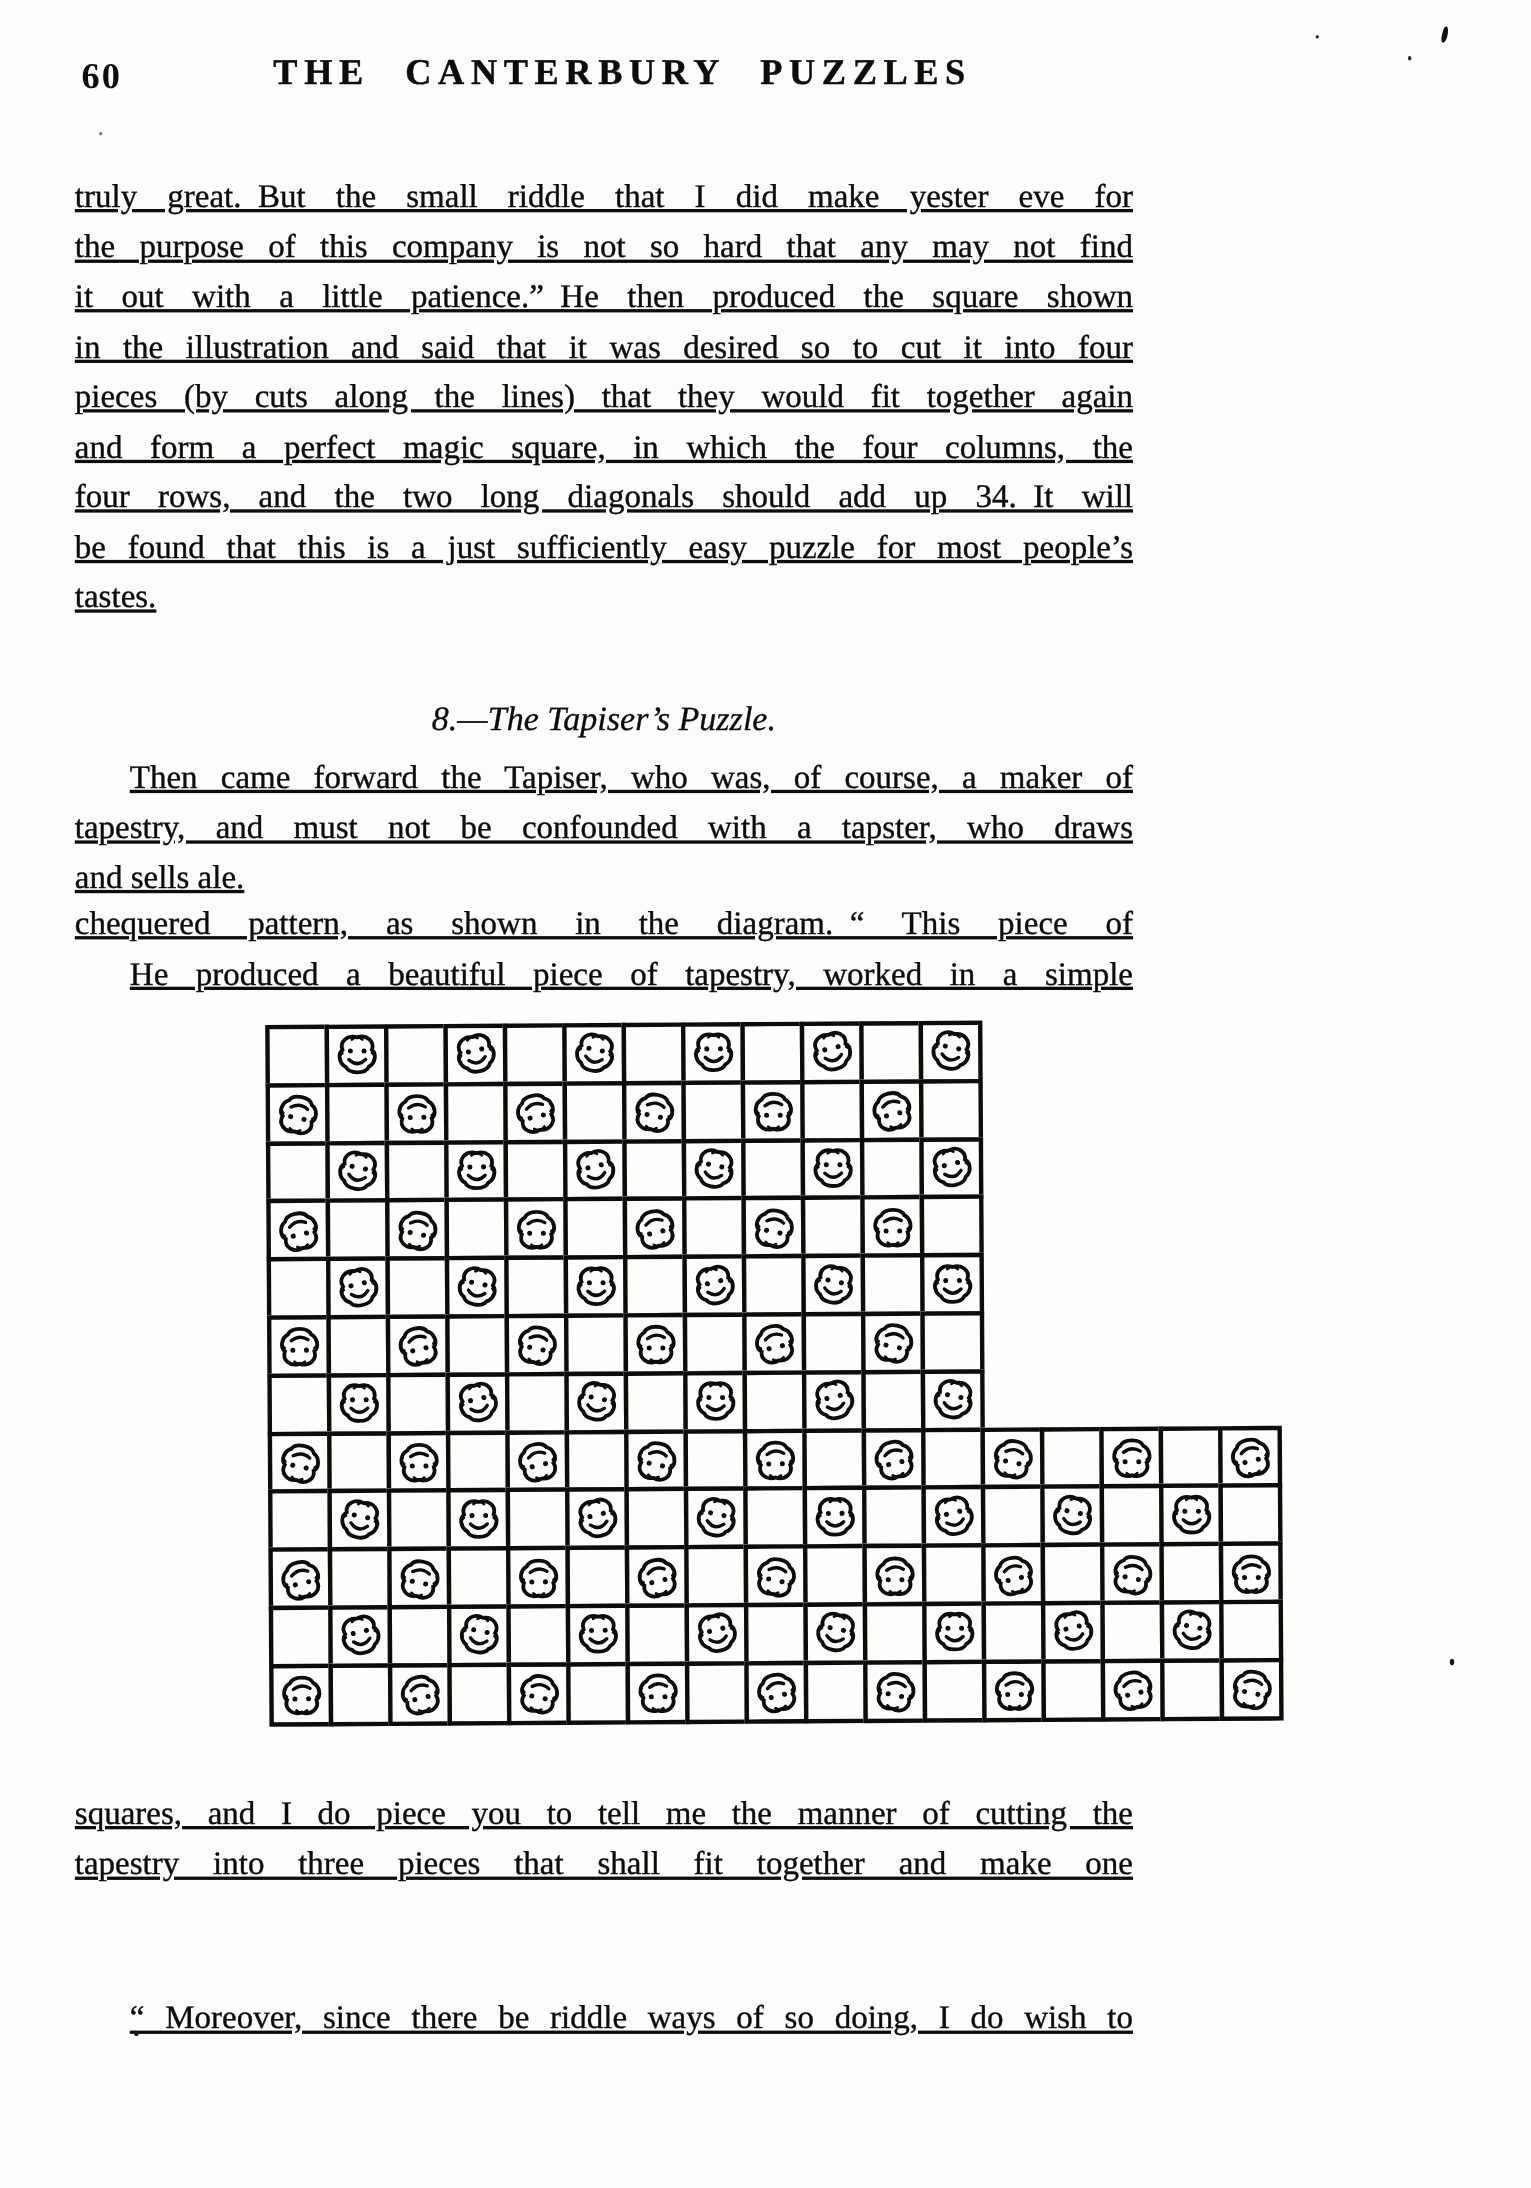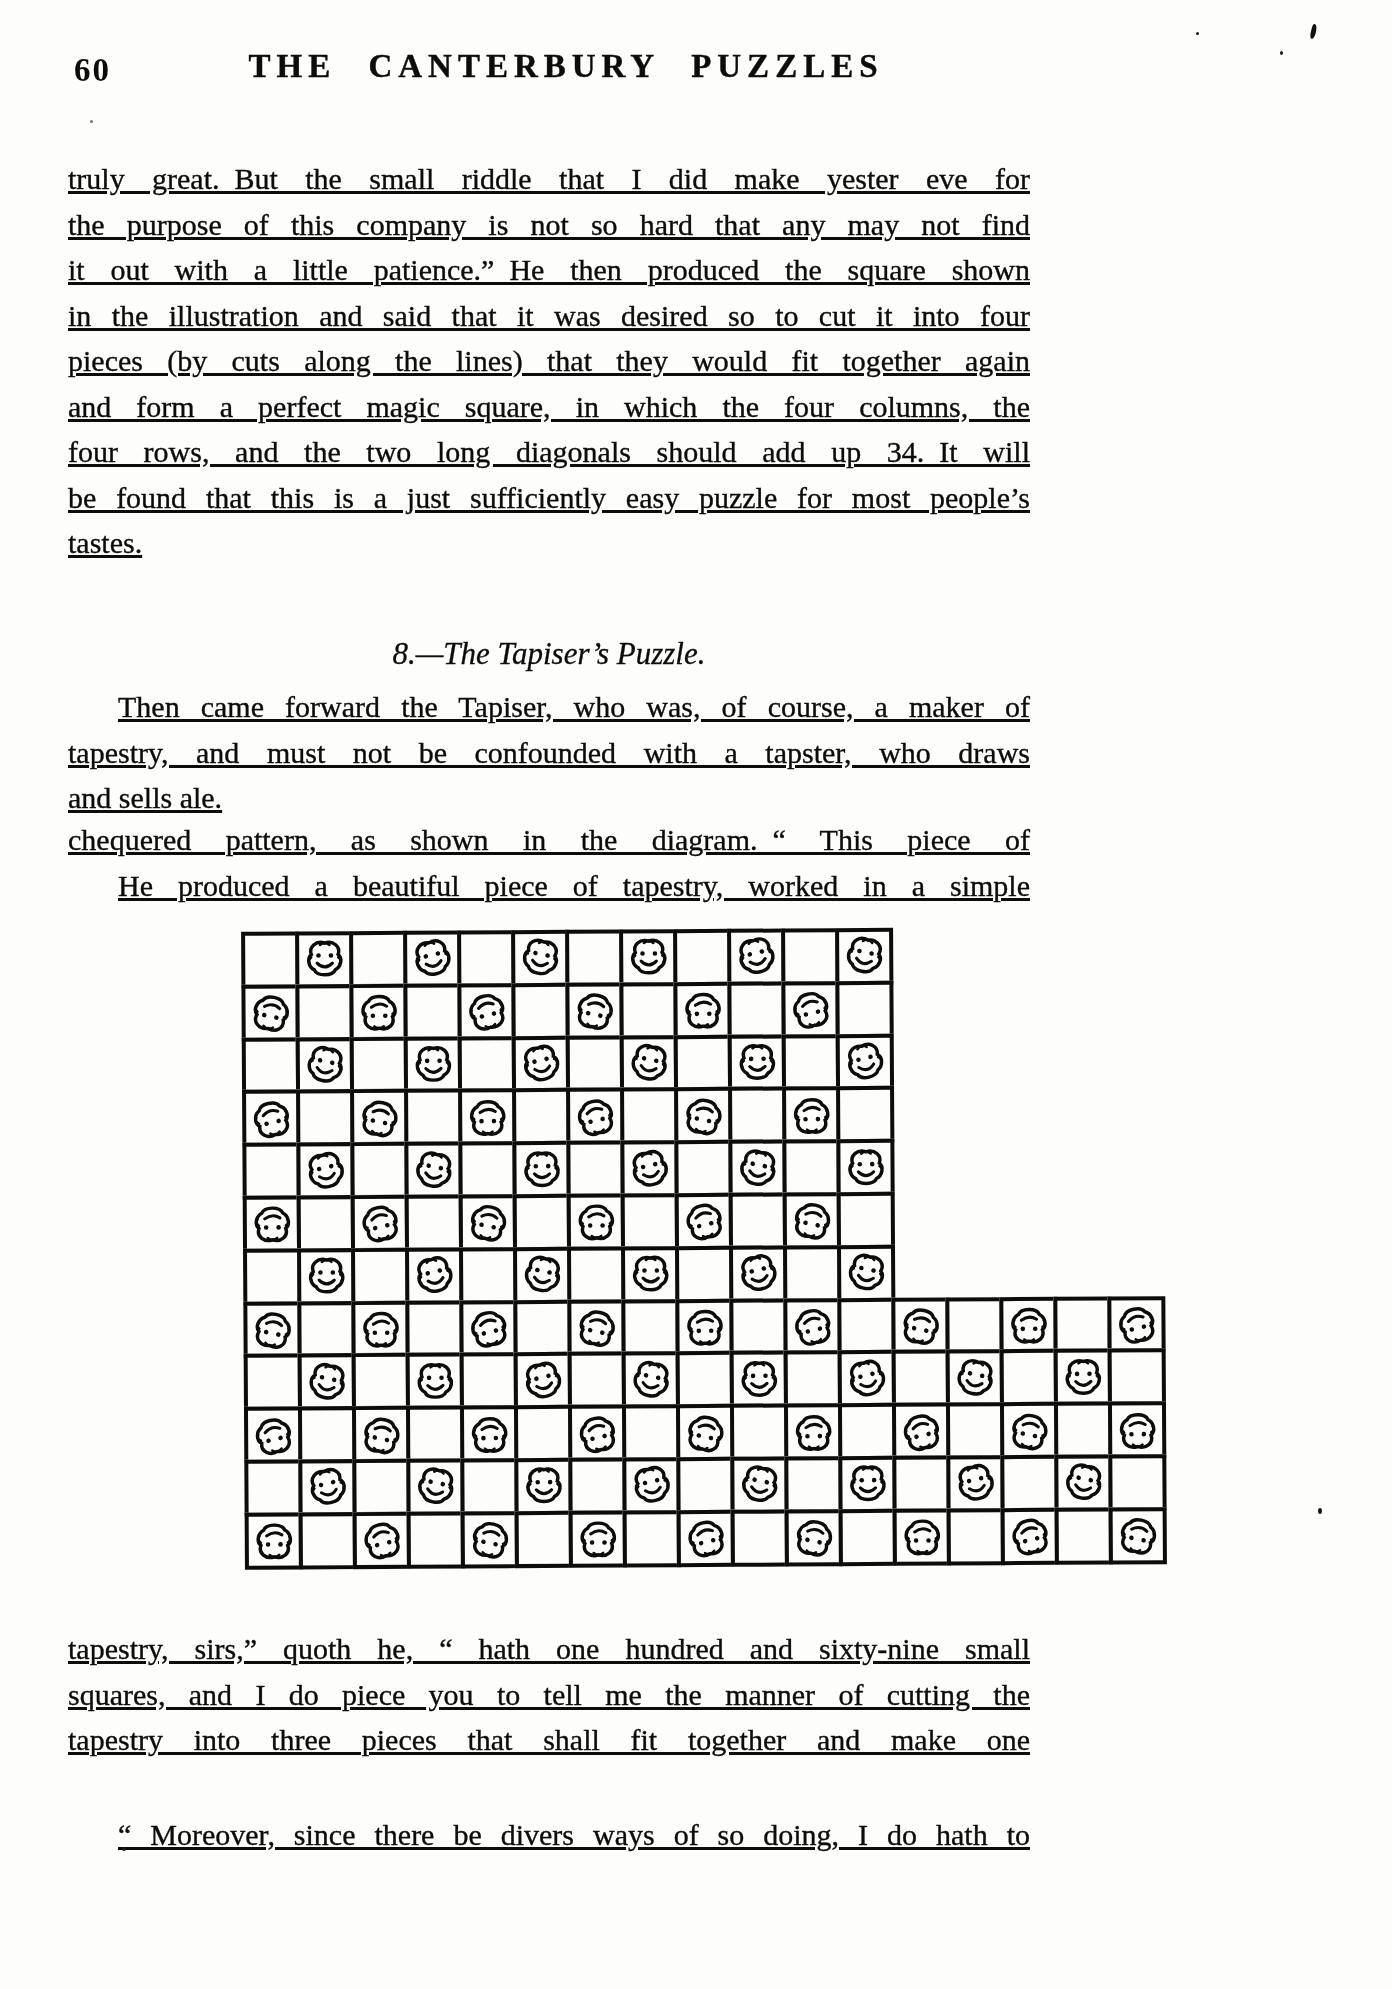--- a/index.html
+++ b/index.html
@@ -1294,27 +1294,26 @@
             <circle cx="15.5" cy="18" r="2.4" fill="#0d0c09" stroke="none"></circle>
             <circle cx="28.5" cy="18" r="2.4" fill="#0d0c09" stroke="none"></circle>
             <path d="M14 28 Q22 33 30 27" stroke-width="3.2"></path>
           </svg>
         </span>
       </div>
     </div>
   </div>
 
 <div class="abs textblock" style="top:1626px">
-  <div class="line">tapestry, sirs,” quoth he, “ hath one hundred and sixty-nine small</div>
   <div class="line">squares, and I do piece you to tell me the manner of cutting the</div>
   <div class="line">tapestry into three pieces that shall fit together and make one</div>
 </div>
 
 <div class="abs textblock" style="top:1812px">
-  <div class="line"><span class="indent"></span><span>“ Moreover, since there be divers ways of so doing, I do hath to</span></div>
+  <div class="line"><span class="indent"></span><span>“ Moreover, since there be riddle ways of so doing, I do wish to</span></div>
 </div>
 
 <div class="abs tick" style="left:1311px;top:24px"></div>
 <div class="abs speck" style="left:1196px;top:32px;width:3px;height:3px"></div>
 <div class="abs speck" style="left:1280px;top:51px;width:3px;height:4px"></div>
 <div class="abs speck" style="left:1318px;top:1508px;width:4px;height:6px"></div>
 <div class="abs speck" style="left:122px;top:1847px;width:4px;height:4px"></div>
 <div class="abs speck" style="left:90px;top:120px;width:3px;height:3px;opacity:.6"></div>
 
 </body></html>

